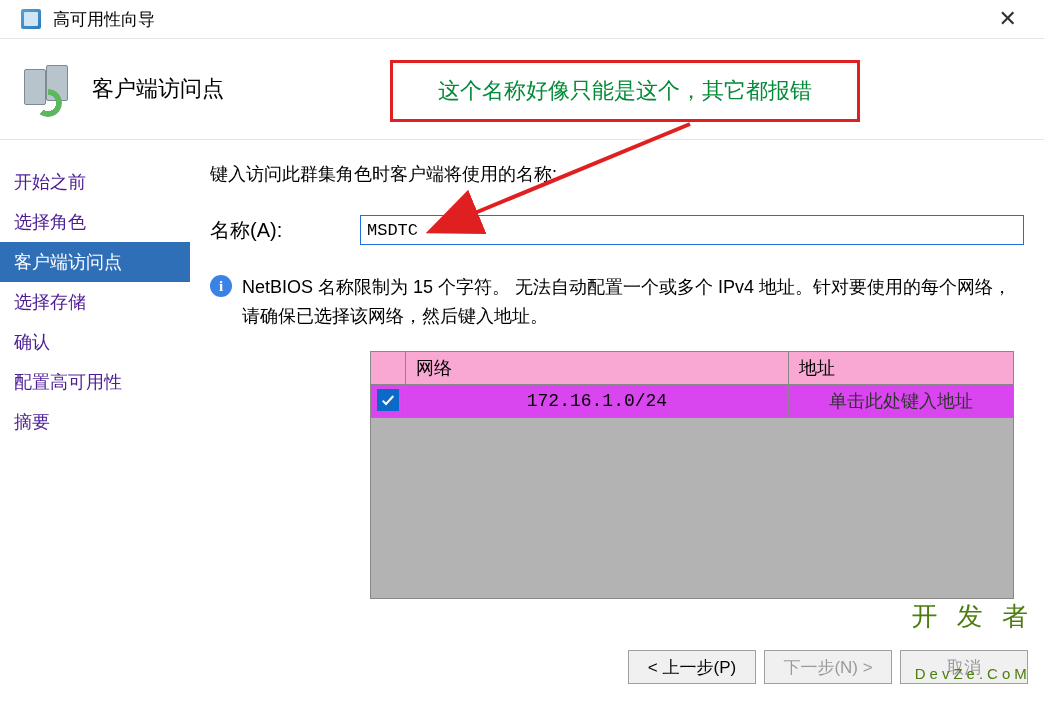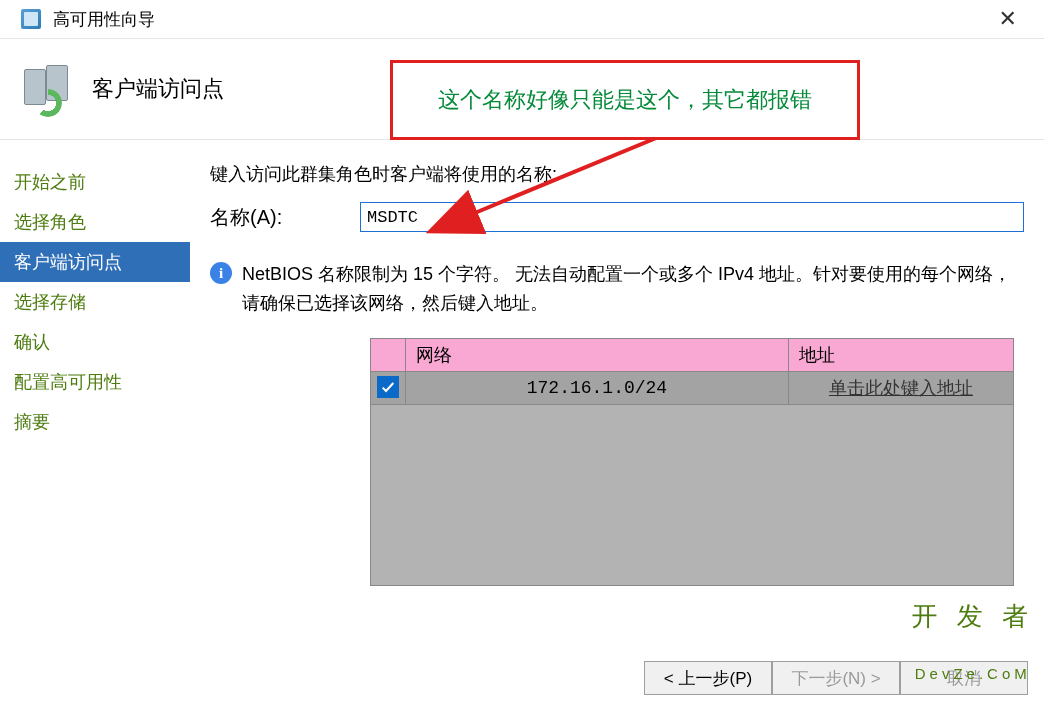--- a/index.html
+++ b/index.html
@@ -77,36 +77,36 @@
     height: calc(100% - 38px - 100px);
   }
   .sidebar {
     width: 190px;
     padding-top: 22px;
     box-sizing: border-box;
   }
   .sidebar .step {
     padding: 8px 14px;
     font-size: 18px;
-    color: #4d7c0f;
+    color: #4c1d95;
     cursor: default;
   }
   .sidebar .step.active {
     background: #2e6fb7;
     color: #fff;
   }
   .main {
     flex: 1;
     padding: 22px 20px 0 20px;
     box-sizing: border-box;
     position: relative;
   }
   .prompt {
     font-size: 18px;
-    margin-bottom: 16px;
+    margin-bottom: 29px;
   }
   .name-row {
     display: flex;
     align-items: center;
     margin-bottom: 28px;
   }
   .name-row label {
     width: 150px;
     font-size: 20px;
   }
@@ -146,72 +146,73 @@
     margin-left: 160px;
     margin-right: 10px;
   }
   table.net {
     border-collapse: collapse;
     width: 100%;
     font-size: 18px;
   }
   table.net th, table.net td {
     border: 1px solid #888;
-    background:#a3a3a3;
+    background:#d946ef;
   }
   table.net th {
     background:#f9a8d4;
     font-weight:400;
     text-align:left;
     padding:4px 10px;
   }
   table.net th.chk, table.net td.chk { width:34px; text-align:center; padding:0;}
   table.net td { padding:4px 10px; }
   table.net td.net-cell { text-align:center; font-family: Consolas, "Courier New", monospace;}
-  table.net td.addr-cell { text-align:center; color:#333;text-decoration:underline;}
+  table.net td.addr-cell { text-align:center; color:#333;}
   .chkbox {
     display:inline-flex;
     width:22px;height:22px;
     background:#0b69c7;
     align-items:center;justify-content:center;
     color:#fff;
     cursor:pointer;
   }
   .chkbox svg{width:16px;height:16px;stroke:#fff;stroke-width:3;fill:none;}
   .grid-filler{
     height:180px;
     background:#b3b3b3;
     border:1px solid #888;
     border-top:none;
   }
   .footer {
     position:absolute;
-    bottom:13px;
+    bottom:24px;
     right:16px;
     display:flex;
+    gap:8px;
   }
   .footer button {
     min-width:128px;
     height:34px;
     font-size:17px;
     background:#f0f0f0;
     border:1px solid #9e9e9e;
     cursor:pointer;
   }
   .footer button:disabled{
     color:#9a9a9a;
     cursor:default;
   }
   
   .anno-box {
     position:absolute;
     left:390px;
     top:60px;
     width:470px;
-    height:80px;
+    height:62px;
     border:3px solid #e02020;
     display:flex;
     align-items:center;
     justify-content:center;
     font-size:22px;
     color:#058a3a;
     background:#fff;
     z-index:5;
     box-sizing:border-box;
   }

